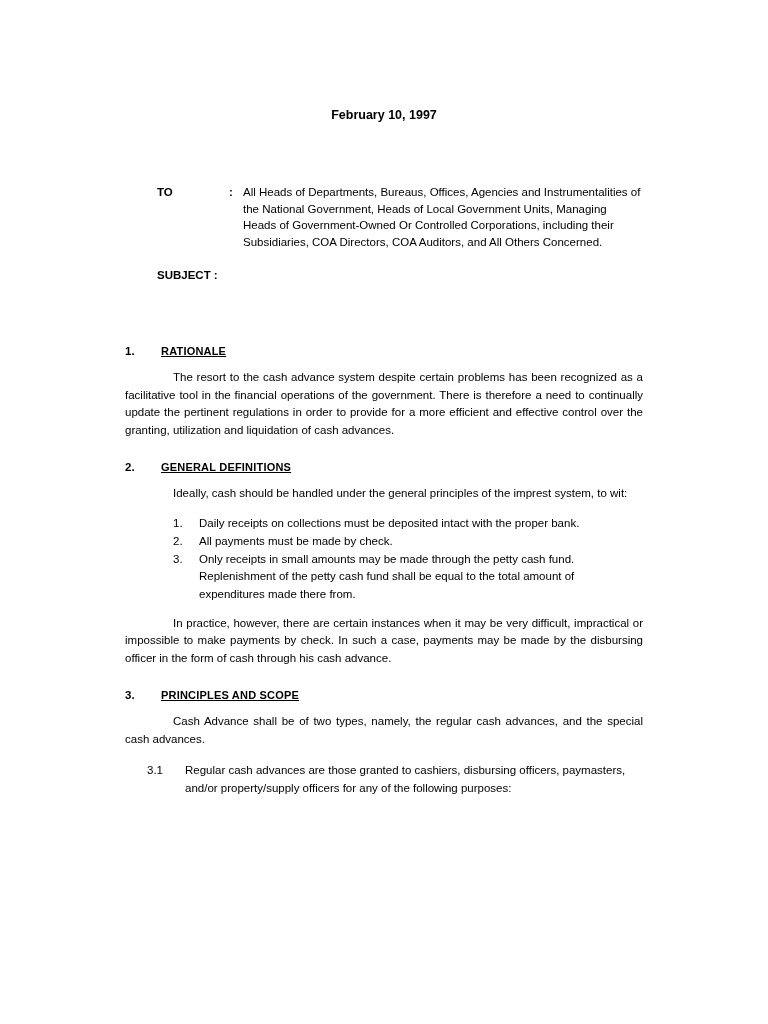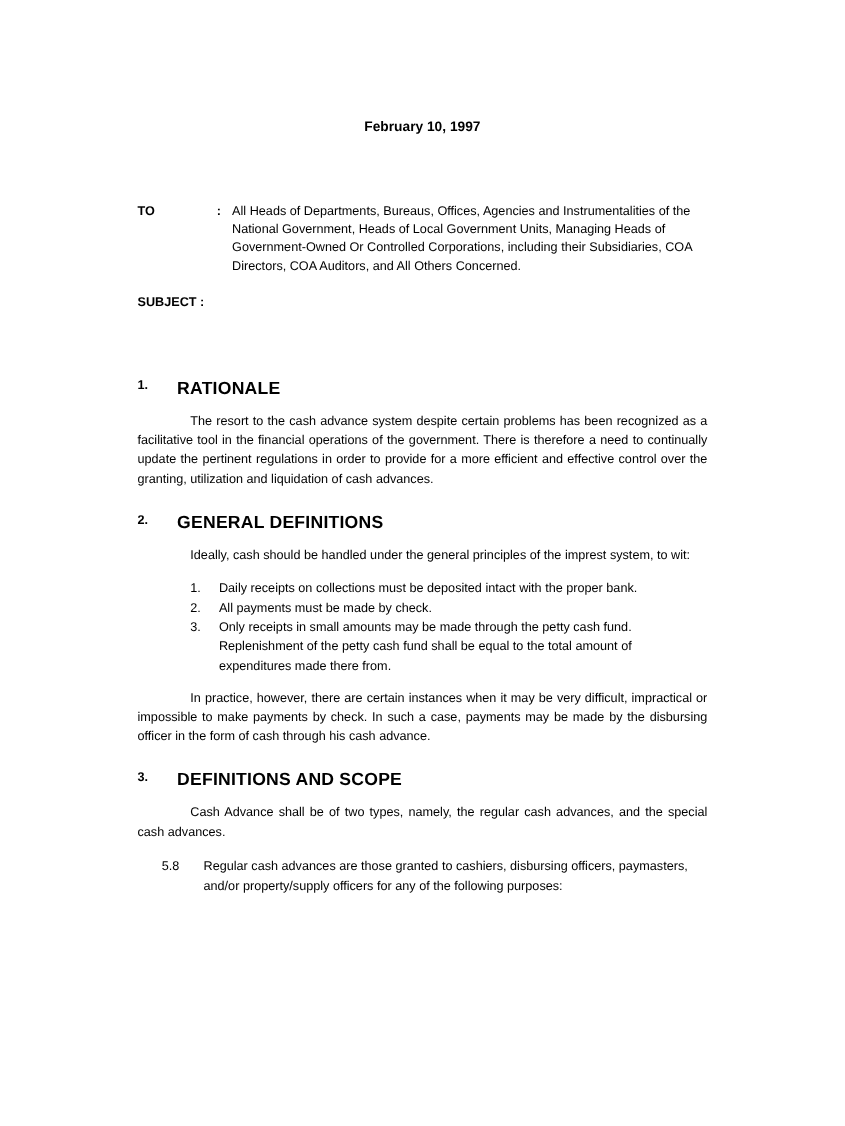--- a/index.html
+++ b/index.html
@@ -42,20 +42,21 @@
     font-weight: bold;
     margin: 4px 0 0 0;
   }
   .meta {
     margin-top: 62px;
   }
   .meta-row {
     display: flex;
     align-items: flex-start;
     margin-bottom: 16px;
+    margin-left: 32px;
   }
   .meta-label {
     font-size: 11.5px;
     font-weight: bold;
     width: 72px;
     flex: 0 0 72px;
     line-height: 1.45;
   }
   .meta-colon {
     font-size: 11.5px;
@@ -87,23 +88,24 @@
     display: flex;
     margin-top: 22px;
   }
   .section-num {
     font-size: 11.5px;
     font-weight: bold;
     width: 36px;
     flex: 0 0 36px;
   }
   .section-title {
-    font-size: 16px;
+    font-size: 11px;
     font-weight: bold;
     letter-spacing: 0.2px;
+    text-decoration: underline;
   }
   p.para {
     font-size: 11.5px;
     line-height: 1.52;
     text-align: justify;
     margin: 12px 0 0 0;
     text-indent: 48px;
   }
   ol.numlist {
     margin: 12px 0 0 0;
@@ -207,26 +209,26 @@
             <span class="li-num">3.</span>
             <span class="li-text">Only receipts in small amounts may be made through the petty cash fund. Replenishment of the petty cash fund shall be equal to the total amount of expenditures made there from.</span>
           </li>
         </ol>
         <p class="para">In practice, however, there are certain instances when it may be very difficult, impractical or impossible to make payments by check. In such a case, payments may be made by the disbursing officer in the form of cash through his cash advance.</p>
       </div>
 
       <div class="section">
         <div class="section-head">
           <span class="section-num">3.</span>
-          <span class="section-title">DEFINITIONS AND SCOPE</span>
+          <span class="section-title">PRINCIPLES AND SCOPE</span>
         </div>
         <p class="para">Cash Advance shall be of two types, namely, the regular cash advances, and the special cash advances.</p>
 
         <div class="sub-item">
-          <span class="sub-num">5.8</span>
+          <span class="sub-num">3.1</span>
           <span class="sub-text">Regular cash advances are those granted to cashiers, disbursing officers, paymasters, and/or property/supply officers for any of the following purposes:</span>
         </div>
 
       </div>
 
     </div>
   </div>
 </div>
 
 </body></html>

